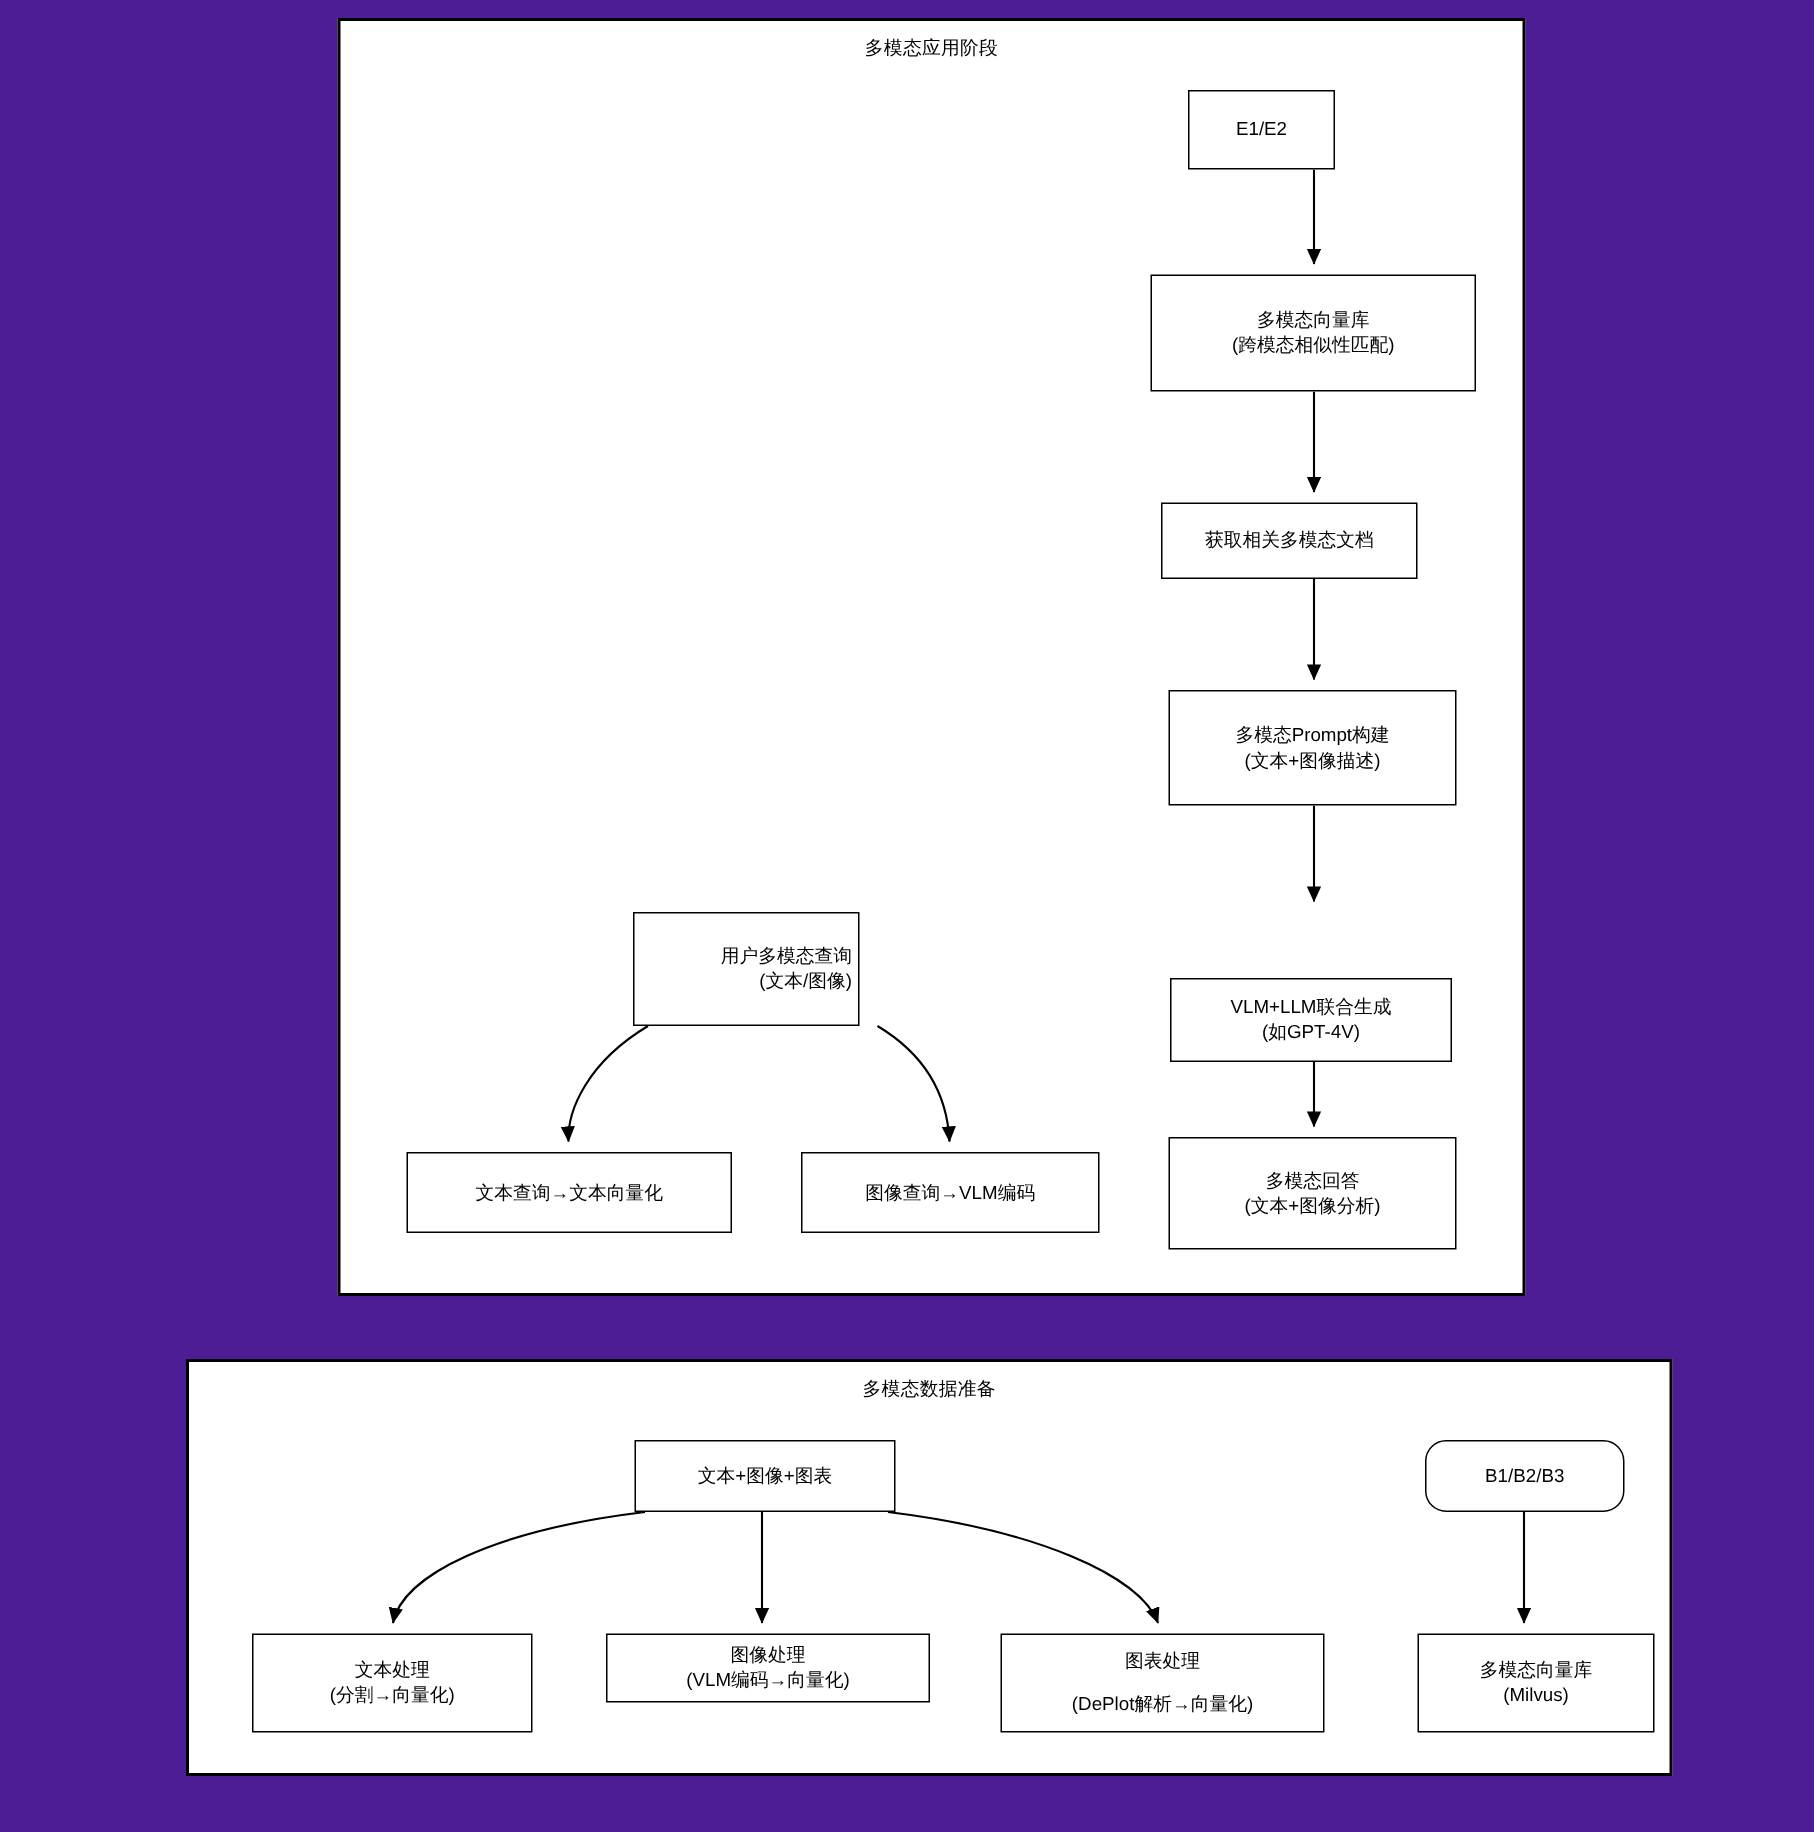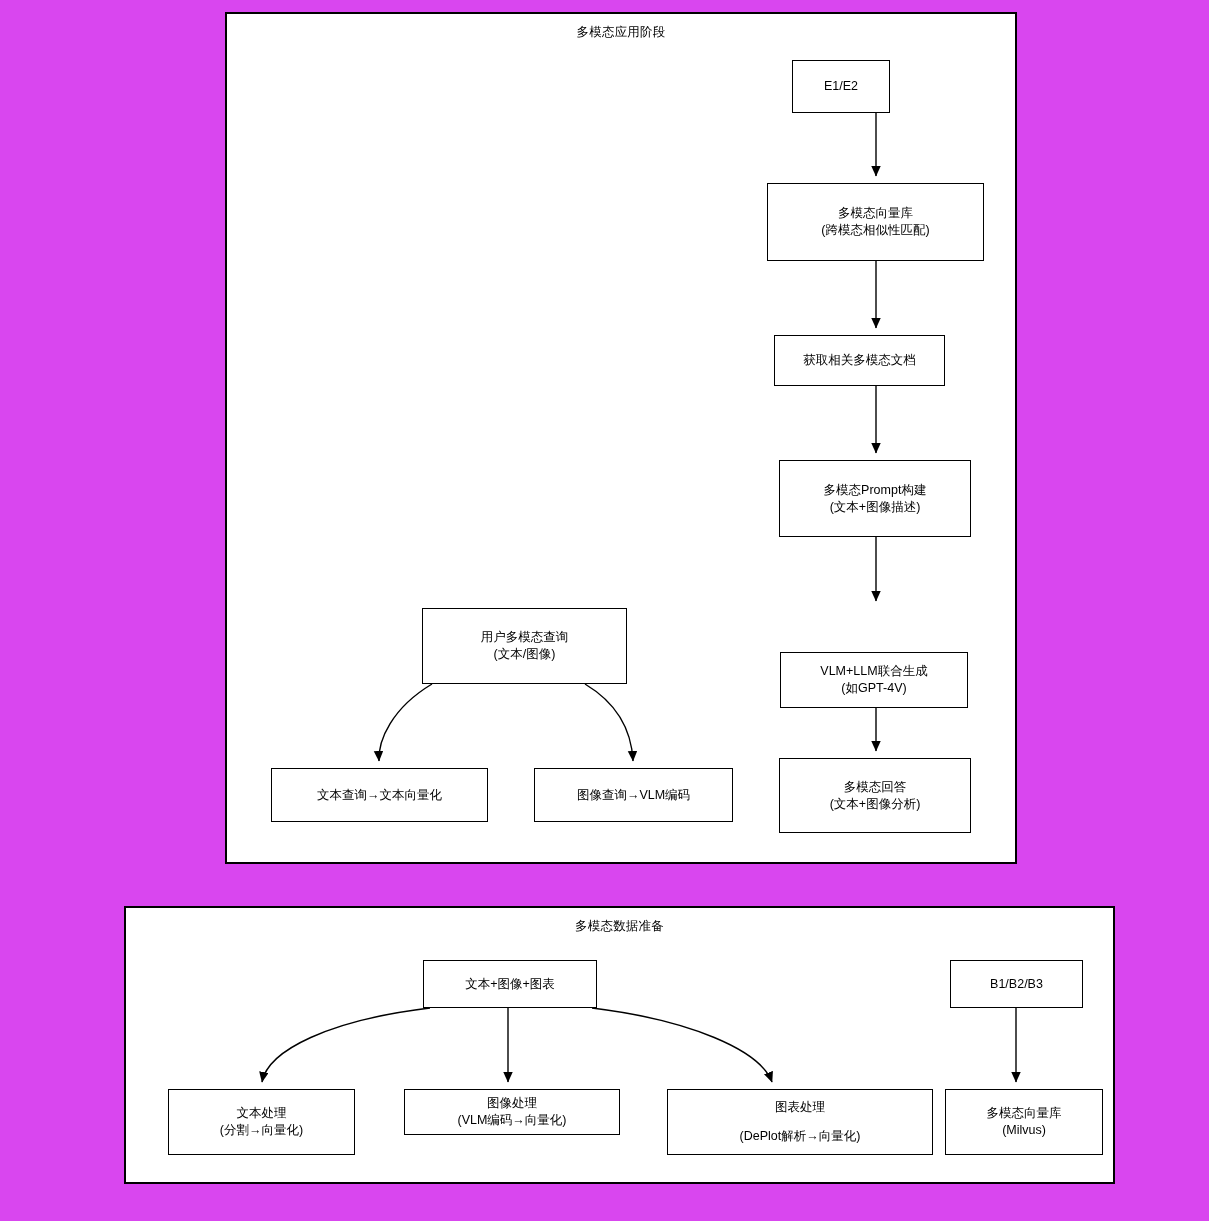--- a/index.html
+++ b/index.html
@@ -9,21 +9,21 @@
     background: #ffffff;
   }
   body {
     font-family: "Liberation Sans", "DejaVu Sans", sans-serif;
     color: #000000;
   }
   #canvas {
     position: relative;
     width: 1209px;
     height: 1221px;
-    background: #d946ef;
+    background: #4c1d95;
     overflow: hidden;
   }
   .panel {
     position: absolute;
     border: 2px solid #000000;
     background: #ffffff;
     box-sizing: border-box;
   }
   .panel-title {
     position: absolute;
@@ -124,21 +124,21 @@
   <div class="node two-line" style="left:780px; top:608px; width:188px; height:56px;margin-top:44px;">
     <span class="line1">VLM+LLM联合生成</span>
     <span class="line2">(如GPT-4V)</span>
   </div>
 
   <div class="node two-line" style="left:779px; top:758px; width:192px; height:75px;">
     <span class="line1">多模态回答</span>
     <span class="line2">(文本+图像分析)</span>
   </div>
 
-  <div class="node two-line" style="left:422px; top:608px; width:205px; height:76px;">
+  <div class="node two-line" style="left:422px; top:608px; width:151px; height:76px;align-items:flex-end;">
     <span class="line1">用户多模态查询</span>
     <span class="line2">(文本/图像)</span>
   </div>
 
   <div class="node" style="left:271px; top:768px; width:217px; height:54px;">
     <span class="line1">文本查询→文本向量化</span>
   </div>
 
   <div class="node" style="left:534px; top:768px; width:199px; height:54px;">
     <span class="line1">图像查询→VLM编码</span>
@@ -156,35 +156,35 @@
 
     <path class="edge-path" d="M592,1008 C690,1020 760,1050 772,1082" marker-end="url(#arrow)"></path>
 
     <path class="edge-path" d="M1016,1008 L1016,1082" marker-end="url(#arrow)"></path>
   </svg>
 
   <div class="node" style="left:423px; top:960px; width:174px; height:48px;">
     <span class="line1">文本+图像+图表</span>
   </div>
 
-  <div class="node" style="left:950px; top:960px; width:133px; height:48px;">
+  <div class="node" style="left:950px; top:960px; width:133px; height:48px;border-radius:14px;">
     <span class="line1">B1/B2/B3</span>
   </div>
 
   <div class="node two-line" style="left:168px; top:1089px; width:187px; height:66px;">
     <span class="line1">文本处理</span>
     <span class="line2">(分割→向量化)</span>
   </div>
 
   <div class="node two-line" style="left:404px; top:1089px; width:216px; height:46px;">
     <span class="line1">图像处理</span>
     <span class="line2">(VLM编码→向量化)</span>
   </div>
 
-  <div class="node two-line" style="left:667px; top:1089px; width:266px; height:66px;gap:12px;">
+  <div class="node two-line" style="left:667px; top:1089px; width:216px; height:66px;gap:12px;">
     <span class="line1">图表处理</span>
     <span class="line2">(DePlot解析→向量化)</span>
   </div>
 
   <div class="node two-line" style="left:945px; top:1089px; width:158px; height:66px;">
     <span class="line1">多模态向量库</span>
     <span class="line2">(Milvus)</span>
   </div>
 
 </div>

